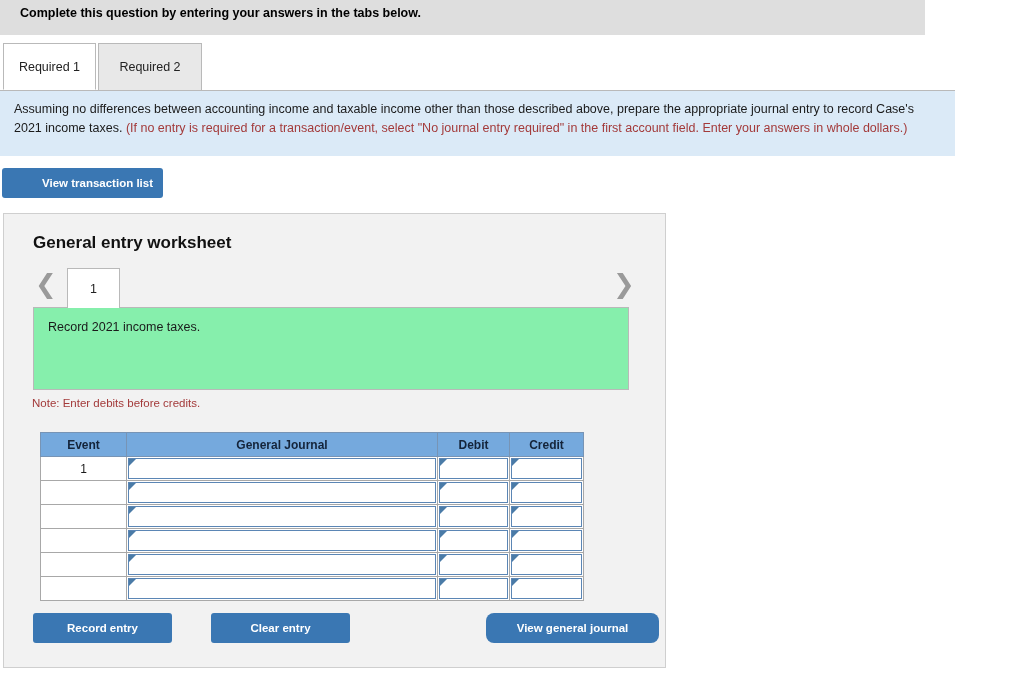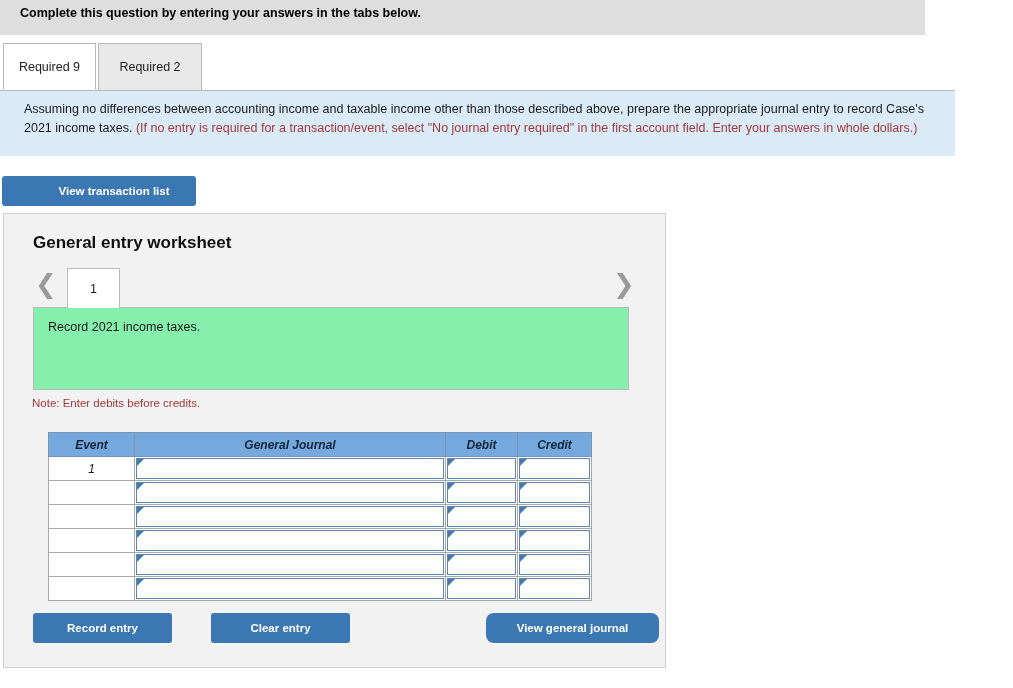--- a/index.html
+++ b/index.html
@@ -70,21 +70,21 @@
 
   
   .instr {
     position: absolute;
     left: 0;
     top: 90px;
     width: 955px;
     height: 66px;
     background: #dbeaf7;
     border-top: 1px solid #b9b9b9;
-    padding: 9px 14px 0 24px;
+    padding: 9px 14px 0 14px;
   }
   .instr p {
     margin: 0;
     font-size: 12.5px;
     line-height: 19px;
     color: #1a1a1a;
   }
   .instr .red { color: #a33a3a; }
 
   
@@ -98,22 +98,22 @@
     display: flex;
     align-items: center;
     justify-content: center;
     cursor: pointer;
     font-family: "Liberation Sans", sans-serif;
     padding: 0;
   }
   .btn-view-tx {
     position: absolute;
     left: 2px;
-    top: 176px;
-    width: 194px;
+    top: 168px;
+    width: 161px;
     height: 30px;
     padding-left: 30px;
   }
 
   
   .panel {
     position: absolute;
     left: 3px;
     top: 213px;
     width: 663px;
@@ -188,26 +188,25 @@
     position: absolute;
     left: 28px;
     top: 183px;
     font-size: 11.5px;
     color: #a33a3a;
   }
 
   
   .jtable {
     position: absolute;
-    left: 44px;
+    left: 36px;
     top: 218px;
     width: 543px;
     border-collapse: collapse;
     table-layout: fixed;
-    font-style: italic;
   }
   .jtable th {
     background: #75a9dd;
     color: #14243a;
     font-size: 12px;
     font-weight: bold;
     height: 24px;
     border: 1px solid #7794b5;
     padding: 0;
     text-align: center;
@@ -286,21 +285,21 @@
 <body>
 
 <div id="page">
 
   <div class="top-banner">
     <span class="top-banner-text">Complete this question by entering your answers in the tabs below.</span>
   </div>
 
   <div class="tabstrip">
     <div class="tab tab-1 active">
-      <span>Required 9</span>
+      <span>Required 1</span>
     </div>
     <div class="tab tab-2">
       <span>Required 2</span>
     </div>
   </div>
 
   <div class="instr">
     <p>
       <span>Assuming no differences between accounting income and taxable income other than those described above, prepare the appropriate journal entry to record Case's 2021 income taxes. </span><span class="red">(If no entry is required for a transaction/event, select "No journal entry required" in the first account field. Enter your answers in whole dollars.)</span>
     </p>

